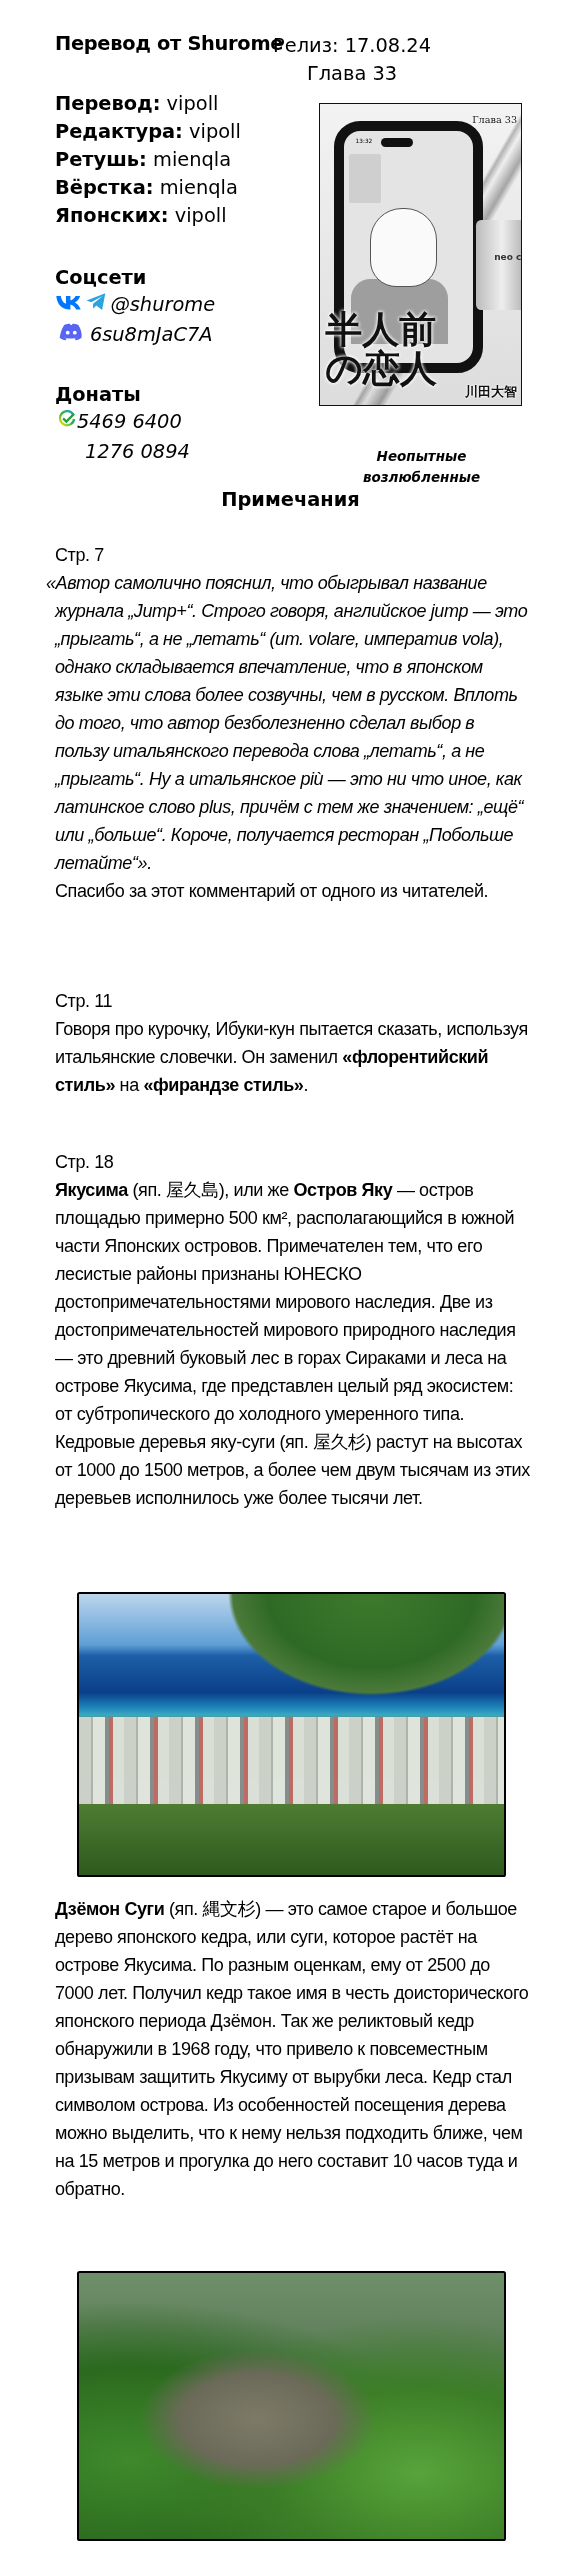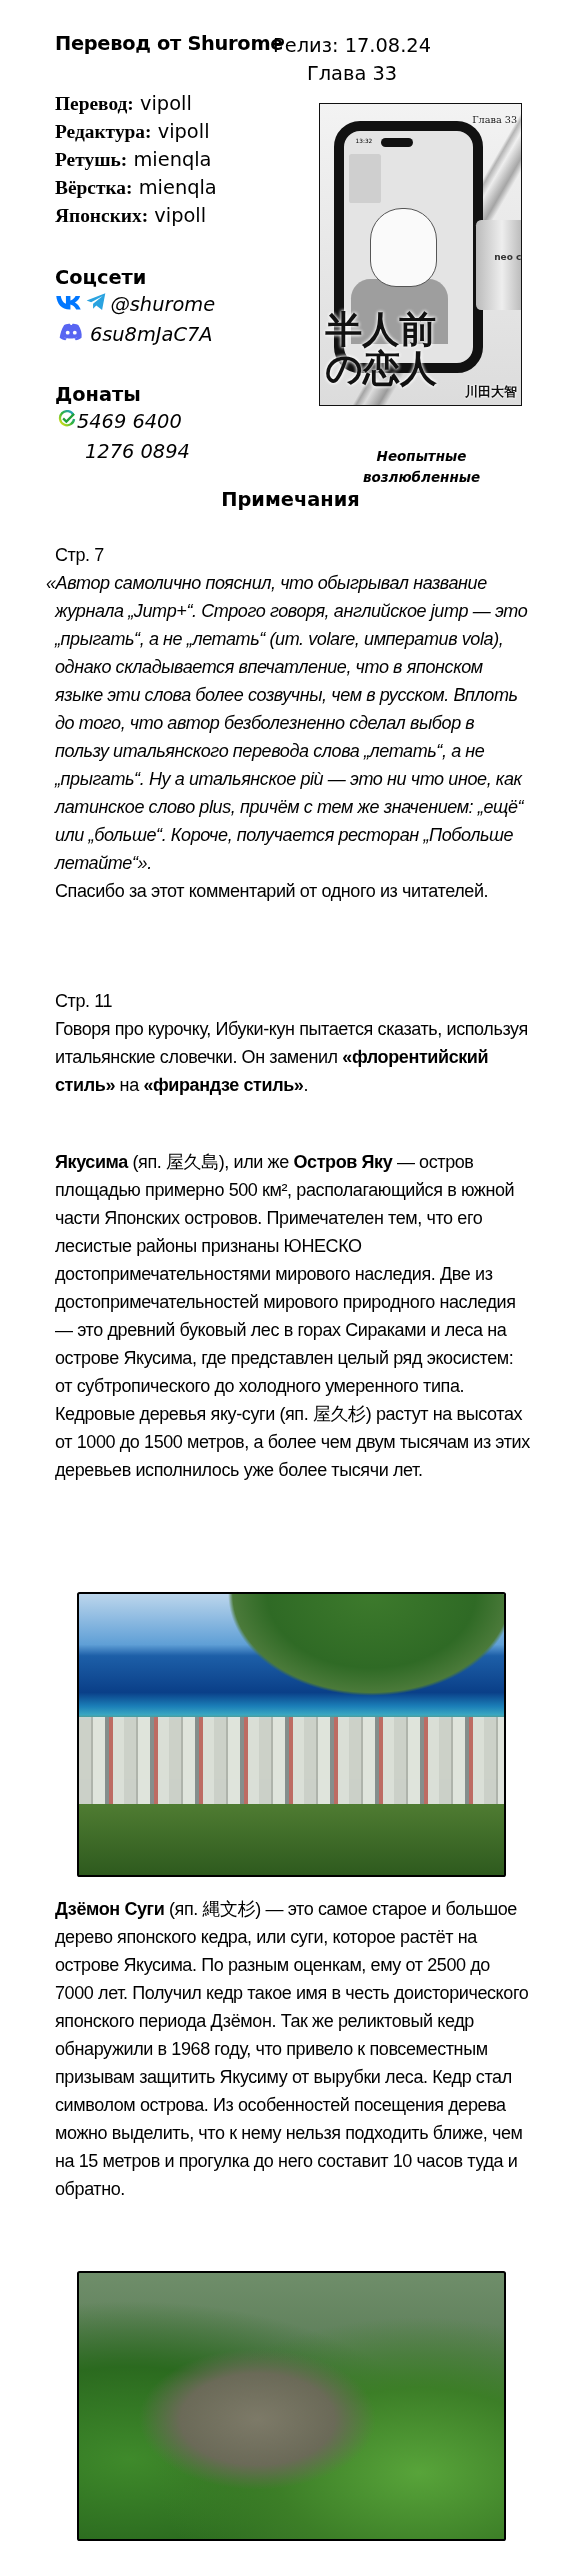--- a/index.html
+++ b/index.html
@@ -21,21 +21,21 @@
     }
     .release {
       right: 150px; top: 32px;
       text-align: center;
       font-size: 19.4px; line-height: 28px;
     }
     .credits {
       left: 55px; top: 90px;
       font-size: 19.4px; line-height: 28px;
     }
-    .credits .lbl { font-weight: bold; font-family: Liberation Serif, serif; }
+    .credits .lbl { font-weight: bold; }
     .section-h {
       font-size: 19.4px; font-weight: bold;
     }
     .social { left: 55px; top: 266px; }
     .social .row, .donate .row {
       display: flex; align-items: center; height: 30px;
       font-size: 19.4px; font-style: italic;
     }
     .donate { left: 55px; top: 383px; }
     .icon { display: inline-block; margin-right: 3.9px; }
@@ -238,20 +238,21 @@
   <p class="quote">«Автор самолично пояснил, что обыгрывал название журнала „Jump+“. Строго говоря, английское jump — это „прыгать“, а не „летать“ (ит. volare, императив vola), однако складывается впечатление, что в японском языке эти слова более созвучны, чем в русском. Вплоть до того, что автор безболезненно сделал выбор в пользу итальянского перевода слова „летать“, а не „прыгать“. Ну а итальянское più — это ни что иное, как латинское слово plus, причём с тем же значением: „ещё“ или „больше“. Короче, получается ресторан „Побольше летайте“».</p>
   <p>Спасибо за этот комментарий от одного из читателей.</p>
 </div>
 
 <div class="abs note" style="top:987px">
   <p class="pg">Стр. 11</p>
   <p><span>Говоря про курочку, Ибуки-кун пытается сказать, используя итальянские словечки. Он заменил </span><b>«флорентийский стиль»</b><span> на </span><b>«фирандзе стиль»</b><span>.</span></p>
 </div>
 
 <div class="abs note" style="top:1148px">
+  <p class="pg">Стр. 18</p>
   <p><b>Якусима</b><span> (яп. 屋久島), или же </span><b>Остров Яку</b><span> — остров площадью примерно 500 км², располагающийся в южной части Японских островов. Примечателен тем, что его лесистые районы признаны ЮНЕСКО достопримечательностями мирового наследия. Две из достопримечательностей мирового природного наследия — это древний буковый лес в горах Сираками и леса на острове Якусима, где представлен целый ряд экосистем: от субтропического до холодного умеренного типа. Кедровые деревья яку-суги (яп. 屋久杉) растут на высотах от 1000 до 1500 метров, а более чем двум тысячам из этих деревьев исполнилось уже более тысячи лет.</span></p>
 </div>
 
 <div class="abs photo photo-island">
   <div class="mountain"></div>
   <div class="town"></div>
   <div class="greenery"></div>
 </div>
 
 <div class="abs note" style="top:1895px">

